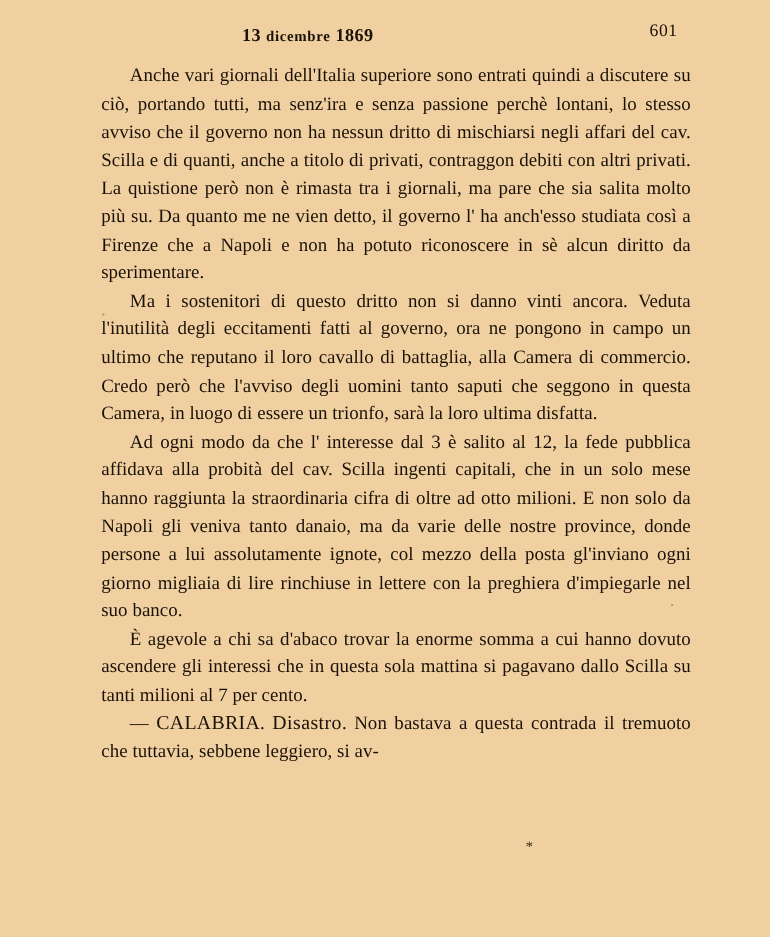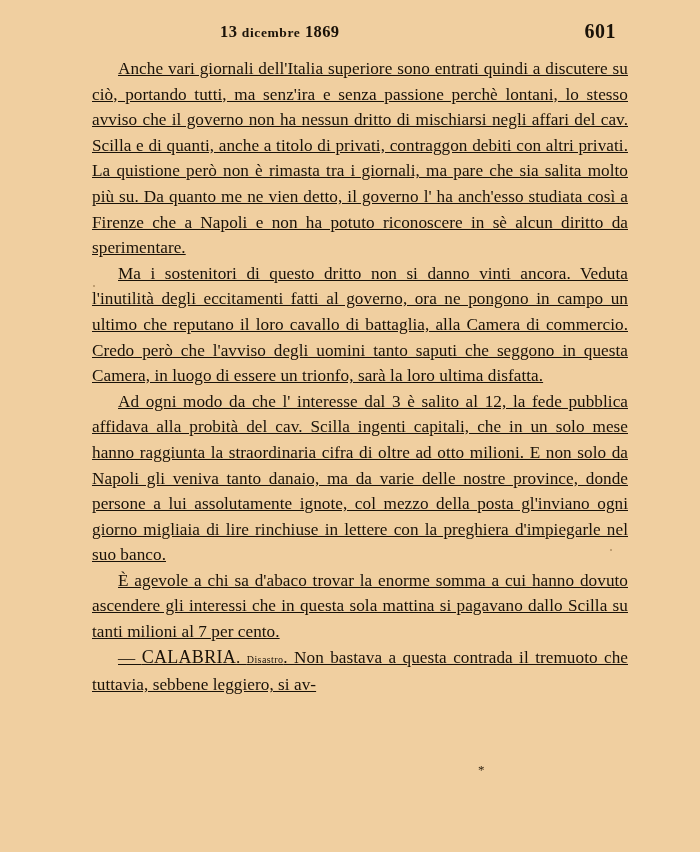--- a/index.html
+++ b/index.html
@@ -34,41 +34,40 @@
     letter-spacing: 0.4px;
   }
   .header-title .smallcaps {
     font-size: 13.5px;
     letter-spacing: 0.6px;
   }
   .page-number {
     position: absolute;
     right: 12px;
     top: -2px;
-    font-size: 20px;
-    font-weight: bold;
+    font-size: 16px;
+    font-weight: normal;
     letter-spacing: 0.5px;
   }
   .body-text {
     font-size: 17.2px;
     line-height: 25.6px;
     text-align: justify;
     text-justify: inter-word;
     letter-spacing: 0.05px;
-    text-decoration: underline;
   }
   .para {
     margin: 0;
     text-indent: 26px;
   }
   .para.first {
     text-indent: 26px;
   }
   .para .smallcaps {
-    font-size: 10px;
+    font-size: 18px;
     letter-spacing: 0.4px;
     margin-top: 38px;
   }
   .para .caps {
     font-size: 18px;
     letter-spacing: 0.3px;
   }
   .asterisk {
     position: absolute;
     left: 478px;

